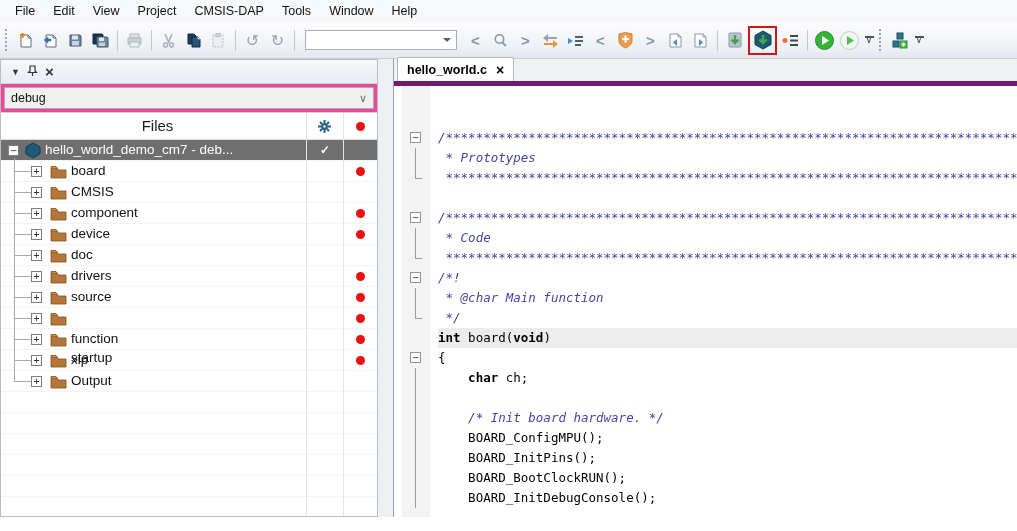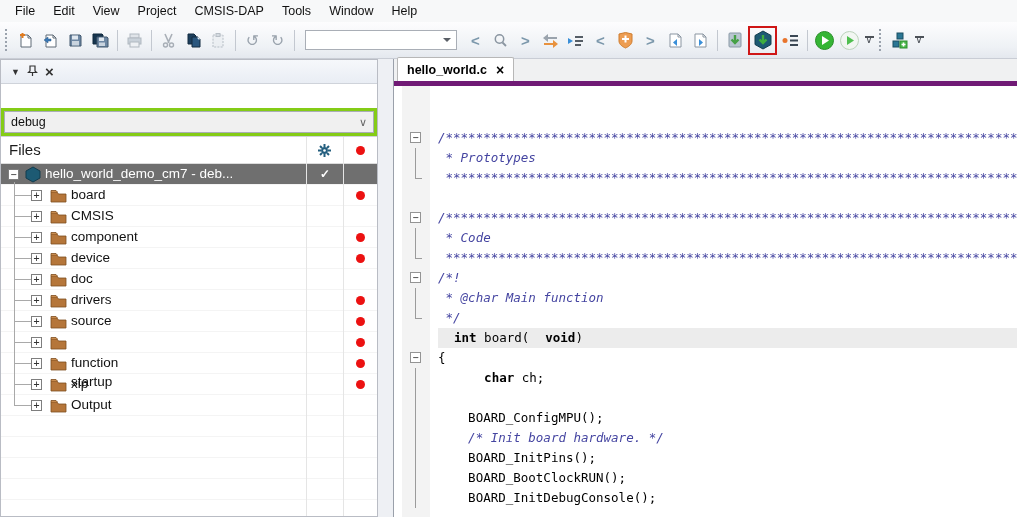--- a/index.html
+++ b/index.html
@@ -33,29 +33,29 @@
   .main { position:relative; height:458px; background:#eef0f4; display:flex; }
   .footer { height:14px; background:#ffffff; }
 
   
   .workspace { width:378px; background:#fff; border:1px solid #b9bcc4; display:flex; flex-direction:column; }
   .ws-title { height:24px; background:linear-gradient(#f6f8fb,#e9edf4); border-bottom:1px solid #cfd3da;
     display:flex; align-items:center; font-size:12.5px; color:#1b1b1b; padding:0 6px; }
   .ws-title .t { flex:1; }
   .ws-ico { width:17px; text-align:center; color:#333; font-size:10px; cursor:default; }
   .ws-close { font-size:15px; font-weight:bold; line-height:1; }
-  .ws-combo-row { padding:3px; background:#84cc16;margin-top:24px; }
+  .ws-combo-row { padding:3px; background:#ec4899; }
   .ws-combo { height:22px; background:#f0f0f0; border:1px solid #a9aeb6; display:flex;
     align-items:center; font-size:12.5px; color:#111; padding:0 6px; }
   .ws-combo .t { flex:1; }
   .ws-combo .v { color:#666; font-size:11px; }
   .files { flex:1; position:relative; background:#fff; border-top:1px solid #cfd3da; overflow:hidden; }
   .col-line { position:absolute; top:0; bottom:0; width:1px; background:#e5e5e5; }
   .files-header { height:27px; display:flex; border-bottom:1px solid #dcdcdc; position:relative; }
-  .fh-name { flex:0 0 305px; font-size:15px; color:#1c1c1c; padding:4px 0 0 8px; }
+  .fh-name { flex:0 0 305px; font-size:15px; color:#1c1c1c; padding:4px 0 0 8px;text-align:center; }
   .fh-opt { flex:0 0 37px; display:flex; align-items:center; justify-content:center; }
   .fh-dot { flex:1; display:flex; align-items:center; justify-content:center; }
   .tree { position:relative; }
   .trow { position:relative; display:flex; height:21px; font-size:13.5px; color:#111;
     border-bottom:1px solid #f4f4f4; align-items:center; }
   .trow .c1 { flex:0 0 305px; position:relative; height:21px; }
   .trow .c2 { flex:0 0 37px; display:flex; align-items:center; justify-content:center; height:21px; border-left:1px solid #e5e5e5; }
   .trow .c3 { flex:1; display:flex; align-items:center; justify-content:center; height:21px; border-left:1px solid #e5e5e5; }
   .trow.sel { background:#6f6f6f; color:#fff; }
   .trow.sel .c2,.trow.sel .c3 { border-left-color:#8b8b8b; }
@@ -86,21 +86,21 @@
   .fold { flex:0 0 44px; position:relative; }
   .fold .fbox { position:absolute; left:16px; top:4px; width:11px; height:11px; border:1px solid #949494;
     background:#fff; color:#333; font-size:10px; line-height:9px; text-align:center;
     font-family:"DejaVu Sans Mono",monospace; }
   .fold .fbar { position:absolute; left:21px; top:0; bottom:0; width:1px; background:#9b9b9b; }
   .fold .fend { position:absolute; left:21px; top:0; width:7px; height:11px;
     border-left:1px solid #9b9b9b; border-bottom:1px solid #9b9b9b; }
   .ct { flex:1; font-family:"DejaVu Sans Mono", monospace; font-size:12.5px; color:#000; min-width:0; }
   .cline.hl .ct { background:#ececec; }
   .seg-c { color:#4545a1; font-style:italic; }
-  .seg-k { font-weight:bold; color:#000;padding-left:16px; }
+  .seg-k { font-weight:bold; color:#000; }
 
   svg { display:block; }
 </style>
 </head>
 <body>
 
 <div class="window">
 
   <div class="menubar" id="menubar">
       <span class="menu-item">File</span>
@@ -535,22 +535,22 @@
             <div class="cline"><span class="fold"><span class="fbox">−</span></span><span class="ct"><span class="seg-c">/************************************************************************************************</span></span></div>
             <div class="cline"><span class="fold"><span class="fbar"></span></span><span class="ct"><span class="seg-c"> * Code</span></span></div>
             <div class="cline"><span class="fold"><span class="fend"></span></span><span class="ct"><span class="seg-c"> ************************************************************************************************</span></span></div>
             <div class="cline"><span class="fold"><span class="fbox">−</span></span><span class="ct"><span class="seg-c">/*!</span></span></div>
             <div class="cline"><span class="fold"><span class="fbar"></span></span><span class="ct"><span class="seg-c"> * @char Main function</span></span></div>
             <div class="cline"><span class="fold"><span class="fend"></span></span><span class="ct"><span class="seg-c"> */</span></span></div>
             <div class="cline hl"><span class="fold"></span><span class="ct"><span class="seg-k">int</span><span class=""> board(</span><span class="seg-k">void</span><span class="">)</span></span></div>
             <div class="cline"><span class="fold"><span class="fbox">−</span></span><span class="ct"><span class="">{</span></span></div>
             <div class="cline"><span class="fold"><span class="fbar"></span></span><span class="ct"><span class="">    </span><span class="seg-k">char</span><span class=""> ch;</span></span></div>
             <div class="cline"><span class="fold"><span class="fbar"></span></span><span class="ct"></span></div>
+            <div class="cline"><span class="fold"><span class="fbar"></span></span><span class="ct"><span class="seg-c">    /* Init board hardware. */</span></span></div>
             <div class="cline"><span class="fold"><span class="fbar"></span></span><span class="ct"><span class="">    BOARD_ConfigMPU();</span></span></div>
-            <div class="cline"><span class="fold"><span class="fbar"></span></span><span class="ct"><span class="seg-c">    /* Init board hardware. */</span></span></div>
             <div class="cline"><span class="fold"><span class="fbar"></span></span><span class="ct"><span class="">    BOARD_InitPins();</span></span></div>
             <div class="cline"><span class="fold"><span class="fbar"></span></span><span class="ct"><span class="">    BOARD_BootClockRUN();</span></span></div>
             <div class="cline"><span class="fold"><span class="fbar"></span></span><span class="ct"><span class="">    BOARD_InitDebugConsole();</span></span></div>
           </div>
       </div>
     </div>
   </div>
 
   <div class="footer"></div>
 </div>

